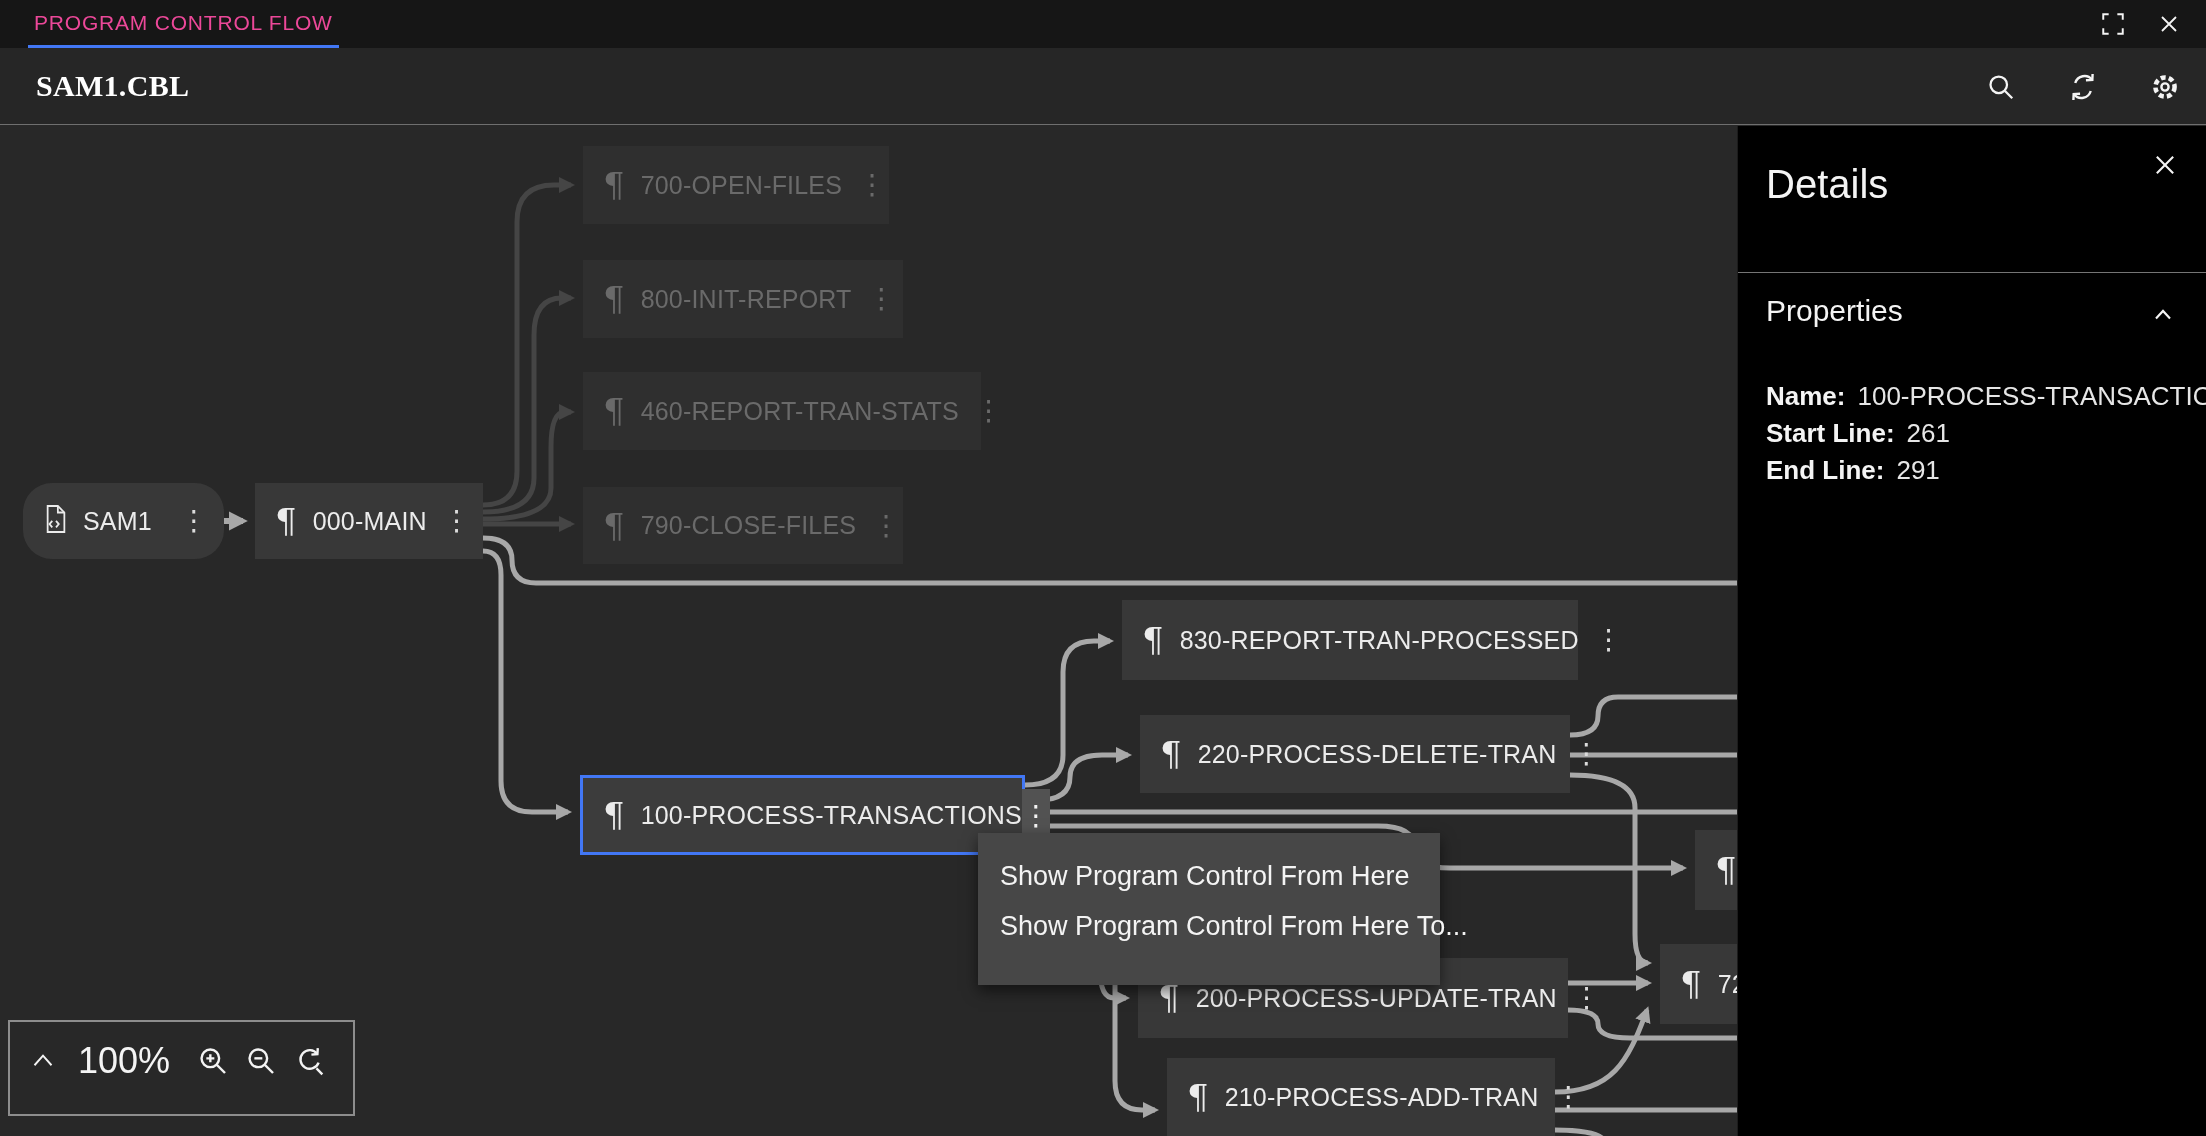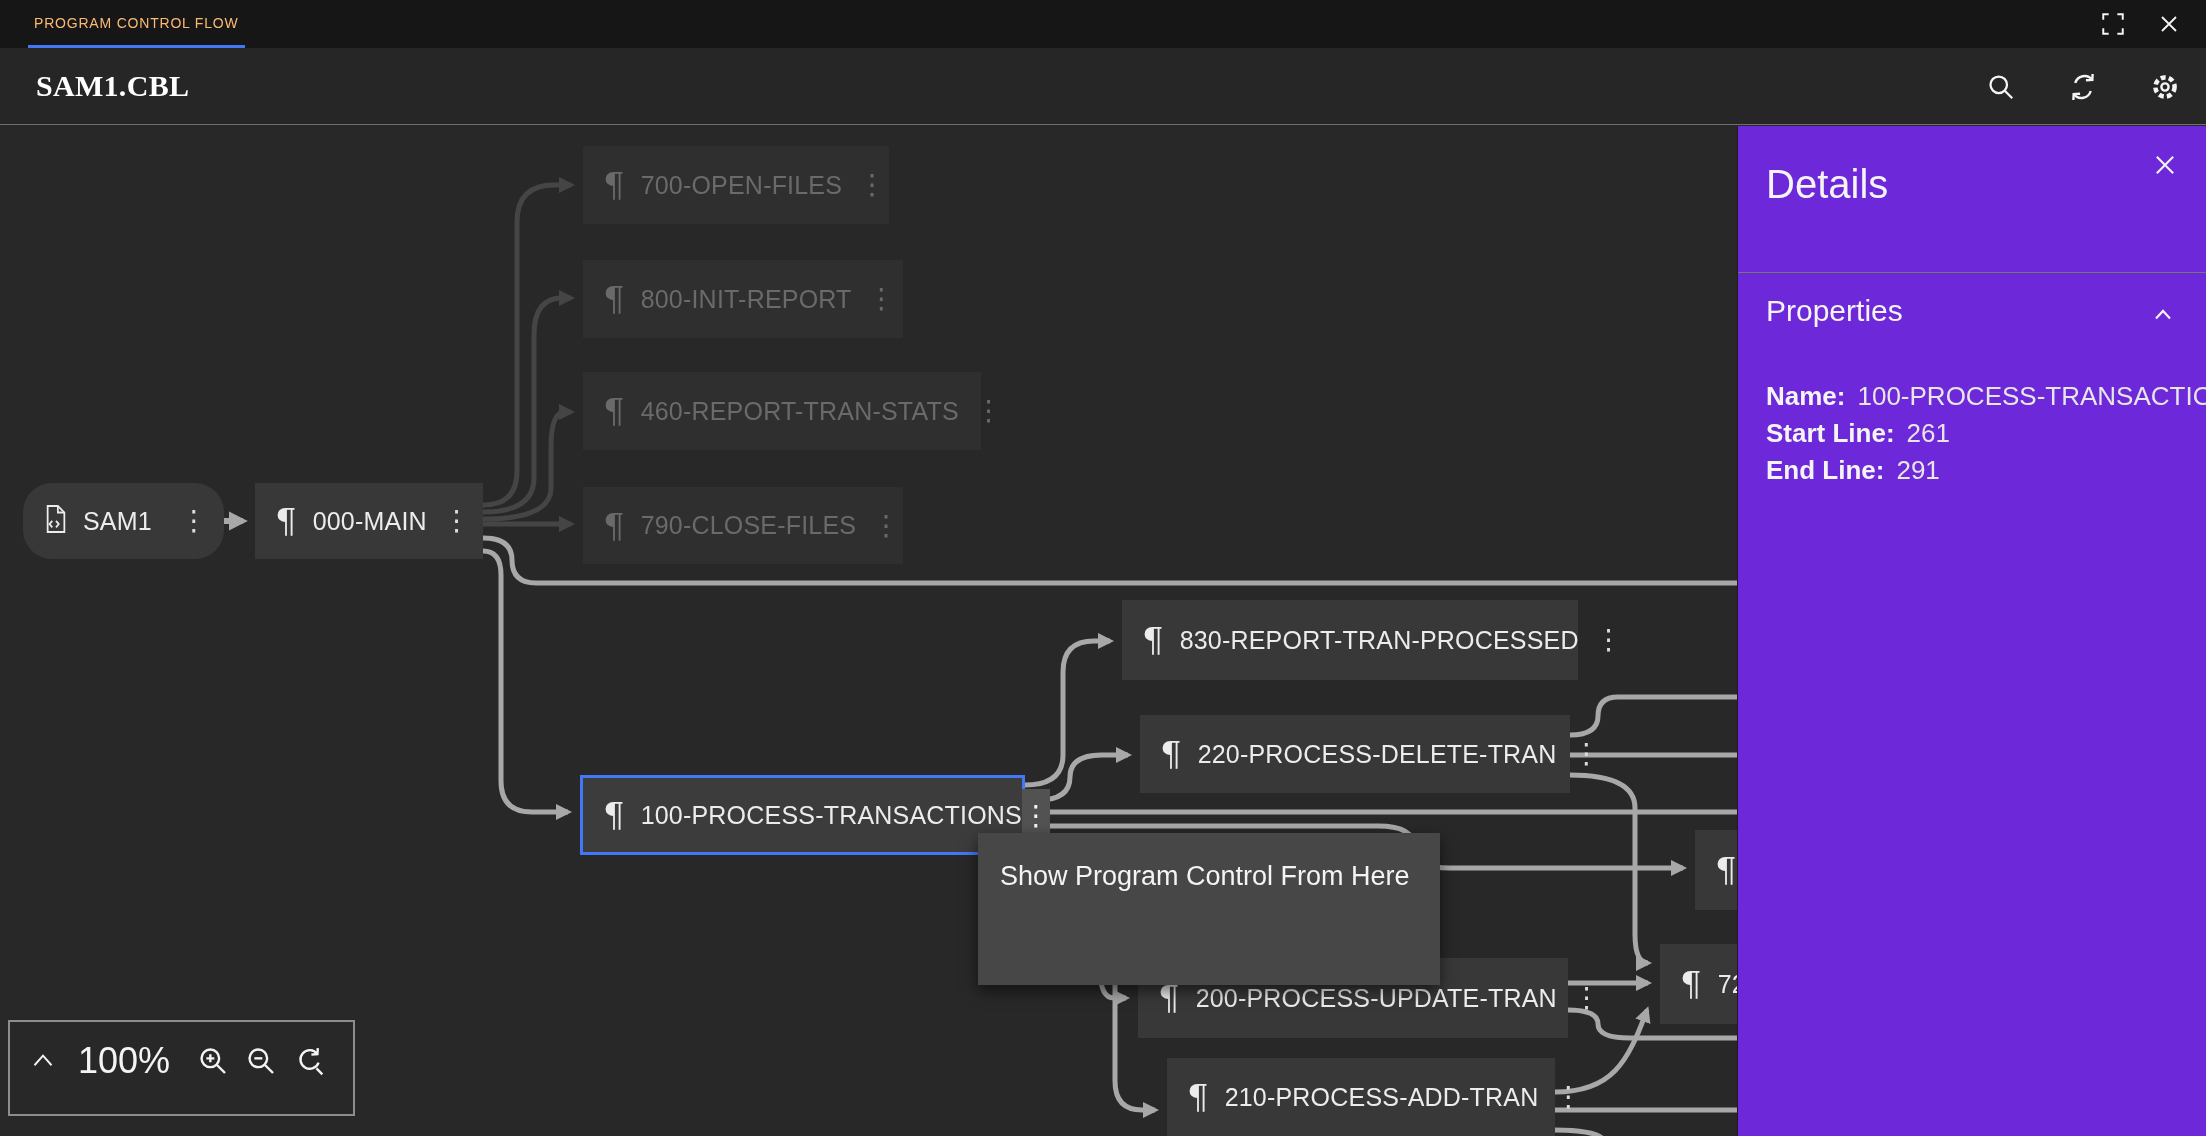--- a/index.html
+++ b/index.html
@@ -4,21 +4,21 @@
 <style>
   * { margin:0; padding:0; box-sizing:border-box; }
   html,body { width:2206px; height:1136px; overflow:hidden; background:#282828;
     font-family:"Liberation Sans", sans-serif; }
   .stage { position:relative; width:2206px; height:1136px; }
 
   
   .topbar { position:absolute; left:0; top:0; width:2206px; height:48px; background:#161616; z-index:50; }
   .tab { position:absolute; left:28px; top:0; height:48px; display:flex; align-items:center;
     padding:0 6px; border-bottom:3px solid #4277f5; }
-  .tab span { color:#fdba74; font-size:14px; letter-spacing:0.8px; }
+  .tab span { color:#ec4899; font-size:21px; letter-spacing:0.8px; }
   .topbar-icons { position:absolute; right:20px; top:0; height:48px; display:flex; align-items:center; gap:22px; }
   .icon-btn { width:34px; height:34px; display:flex; align-items:center; justify-content:center; cursor:pointer; }
   .icon-btn svg { stroke:#f4f4f4; fill:none; stroke-width:1.8; }
 
   
   .header { position:absolute; left:0; top:48px; width:2206px; height:77px; background:#262626;
     border-bottom:1px solid #6f6f6f; z-index:49; }
   .header .title { position:absolute; left:36px; top:50%; transform:translateY(-50%);
     color:#ffffff; font-size:30px; font-weight:bold; letter-spacing:0.3px;font-family:Liberation Serif, serif; }
   .header-icons { position:absolute; right:24px; top:0; height:77px; display:flex; align-items:center; gap:48px; }
@@ -43,21 +43,21 @@
   .file-ico { margin-right:14px; }
   .file-ico svg { stroke:#ececec; fill:none; stroke-width:1.9; }
 
   
   .ctx-menu { position:absolute; left:978px; top:707px; width:462px; height:152px; background:#474747;
     z-index:30; box-shadow:0 6px 14px rgba(0,0,0,0.55); padding-top:18px; }
   .ctx-item { height:50px; display:flex; align-items:center; padding:0 22px; color:#f4f4f4;
     font-size:27px; white-space:nowrap; cursor:pointer; }
 
   
-  .panel { position:absolute; left:1737px; top:126px; width:469px; height:1010px; background:#6d28d9;
+  .panel { position:absolute; left:1737px; top:126px; width:469px; height:1010px; background:#000000;
     border-left:1px solid #1c1c1c; z-index:40; }
   .panel-title { position:absolute; left:28px; top:36px; color:#f4f4f4; font-size:40px; font-weight:300; }
   .panel-close { position:absolute; right:24px; top:22px; }
   .panel-divider { position:absolute; left:0; top:146px; width:469px; height:1px; background:#757575; }
   .props-header { position:absolute; left:28px; top:168px; color:#f4f4f4; font-size:30px; font-weight:400; }
   .props-chevron { position:absolute; right:26px; top:172px; }
   .props-rows { position:absolute; left:28px; top:252px; display:flex; flex-direction:column; }
   .prop-row { font-size:26px; line-height:37px; color:#e6e6e6; white-space:nowrap; }
   .prop-row b { color:#f4f4f4; font-weight:bold; margin-right:12px; }
 
@@ -235,20 +235,21 @@
       <span class="nlabel"></span>
     </div>
 
     <div class="node" style="left:1660px; top:818px; width:100px; height:80px;">
       <span class="pilcrow">¶</span>
       <span class="nlabel">72</span>
     </div>
 
     <div class="ctx-menu">
       <div class="ctx-item">Show Program Control From Here</div>
+      <div class="ctx-item">Show Program Control From Here To...</div>
     </div>
 
     <div class="zoombox">
       <div class="icon-btn">
         <svg width="34" height="34" viewBox="0 0 32 32" stroke="#f4f4f4" fill="none" stroke-width="2.4">
           <path d="M8 20 L16 11 L24 20"></path>
         </svg>
       </div>
       <span class="zoom-level">100%</span>
       <div class="icon-btn">

